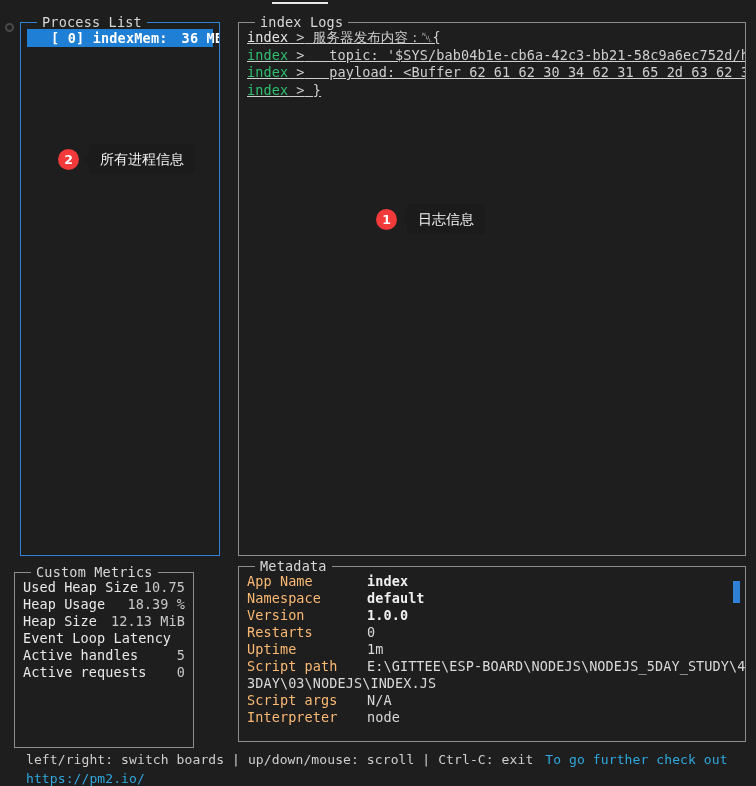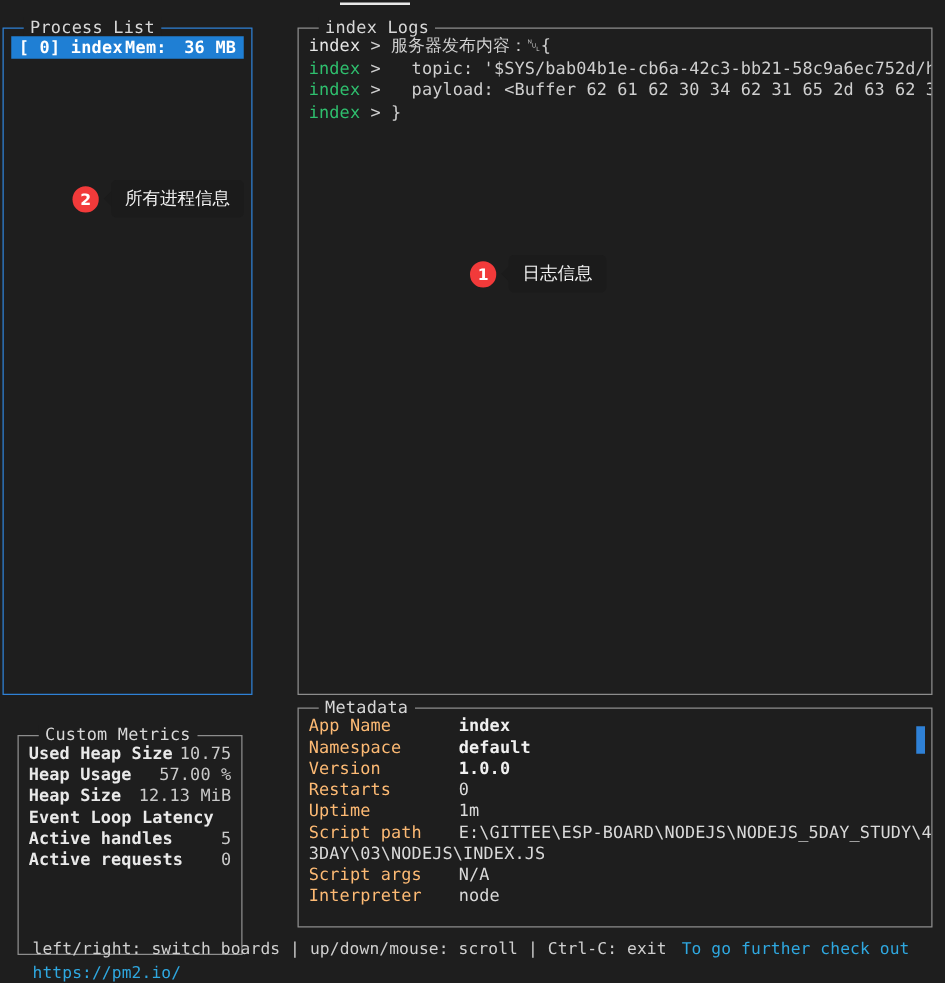--- a/index.html
+++ b/index.html
@@ -61,64 +61,65 @@
   }
 
   .box-body {
     position: absolute;
     left: 0; right: 0; top: 0; bottom: 0;
     padding: 6px 8px 4px 8px;
     overflow: hidden;
   }
 
   
-  #process-list { left: 2px; top: 22px; width: 200px; height: 534px; }
+  #process-list { left: 20px; top: 22px; width: 200px; height: 534px; }
   .proc-row {
     display: flex;
     justify-content: space-between;
     align-items: center;
     font-size: 13.5px;
     line-height: 18px;
     height: 18px;
-    padding: 0 6px;
+    padding: 0 24px;
     margin: 0 -2px;
     white-space: nowrap;
     letter-spacing: 0.2px;
   }
   .proc-row.selected {
     background: #1f7fd4;
     color: #ffffff;
     font-weight: bold;
   }
   .proc-mem { display: flex; gap: 14px; }
 
   
   #logs-box { left: 238px; top: 22px; width: 508px; height: 534px; }
   .log-line {
     font-size: 13.5px;
     line-height: 17.5px;
     white-space: pre;
     letter-spacing: 0.1px;
     color: #cfcfcf;
+    text-decoration: underline;
   }
   .log-tag { color: #2fbf6e; }
   .log-tag.first { color: #e6e6e6; }
   .log-arrow { color: #cfcfcf; }
 
   
-  #metrics-box { left: 14px; top: 588px; width: 180px; height: 176px; }
+  #metrics-box { left: 14px; top: 572px; width: 180px; height: 176px; }
   .metric-row {
     display: flex;
     justify-content: space-between;
     font-size: 13.5px;
     line-height: 17px;
     white-space: nowrap;
     letter-spacing: 0.1px;
   }
-  .metric-name { color: #e9e9e9; font-weight: bold; }
+  .metric-name { color: #e9e9e9; font-weight: normal; }
   .metric-val { color: #c9c9c9; }
 
   
   #metadata-box { left: 238px; top: 566px; width: 508px; height: 176px; }
   .meta-row {
     font-size: 13.5px;
     line-height: 17px;
     white-space: nowrap;
     letter-spacing: 0.1px;
     display: flex;
@@ -235,21 +236,21 @@
 
 <div class="box" id="metrics-box">
   <div class="box-label">Custom Metrics</div>
   <div class="box-body">
     <div class="metric-row">
         <span class="metric-name">Used Heap Size</span>
         <span class="metric-val">10.75</span>
       </div>
     <div class="metric-row">
         <span class="metric-name">Heap Usage</span>
-        <span class="metric-val">57.00 %</span>
+        <span class="metric-val">18.39 %</span>
       </div>
     <div class="metric-row">
         <span class="metric-name">Heap Size</span>
         <span class="metric-val">12.13 MiB</span>
       </div>
     <div class="metric-row">
         <span class="metric-name">Event Loop Latency</span>
         <span class="metric-val"></span>
       </div>
     <div class="metric-row">

